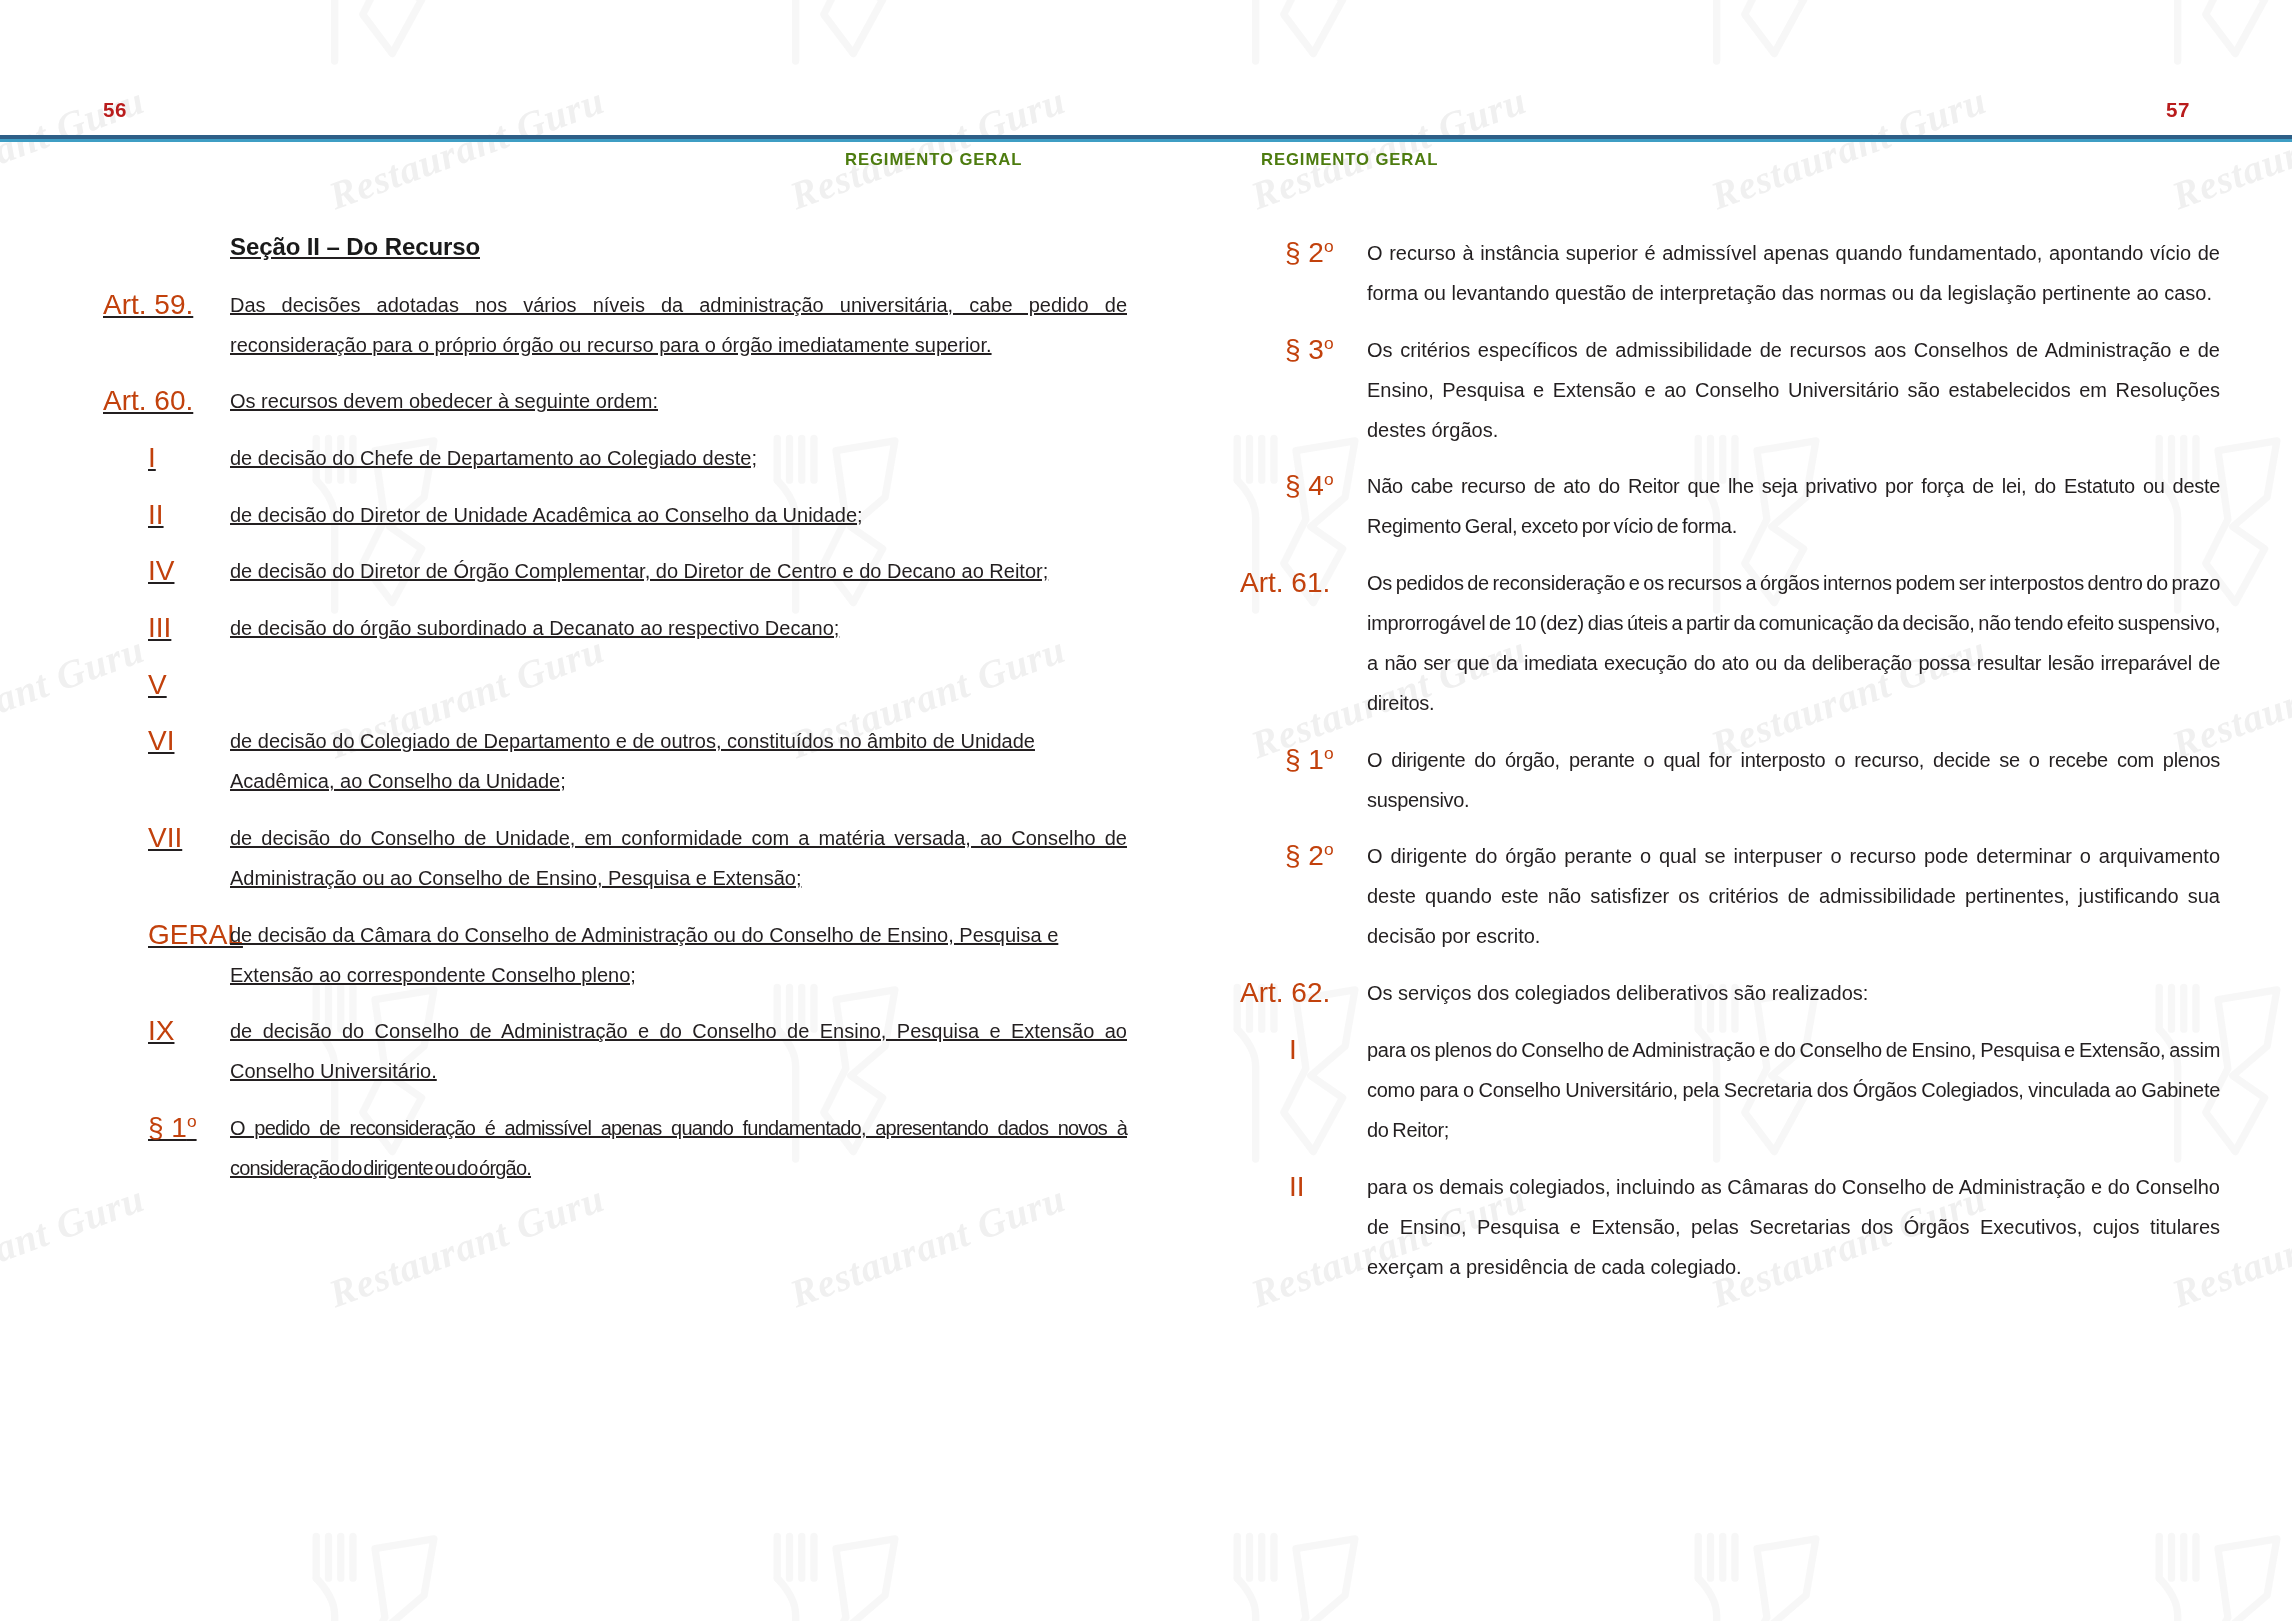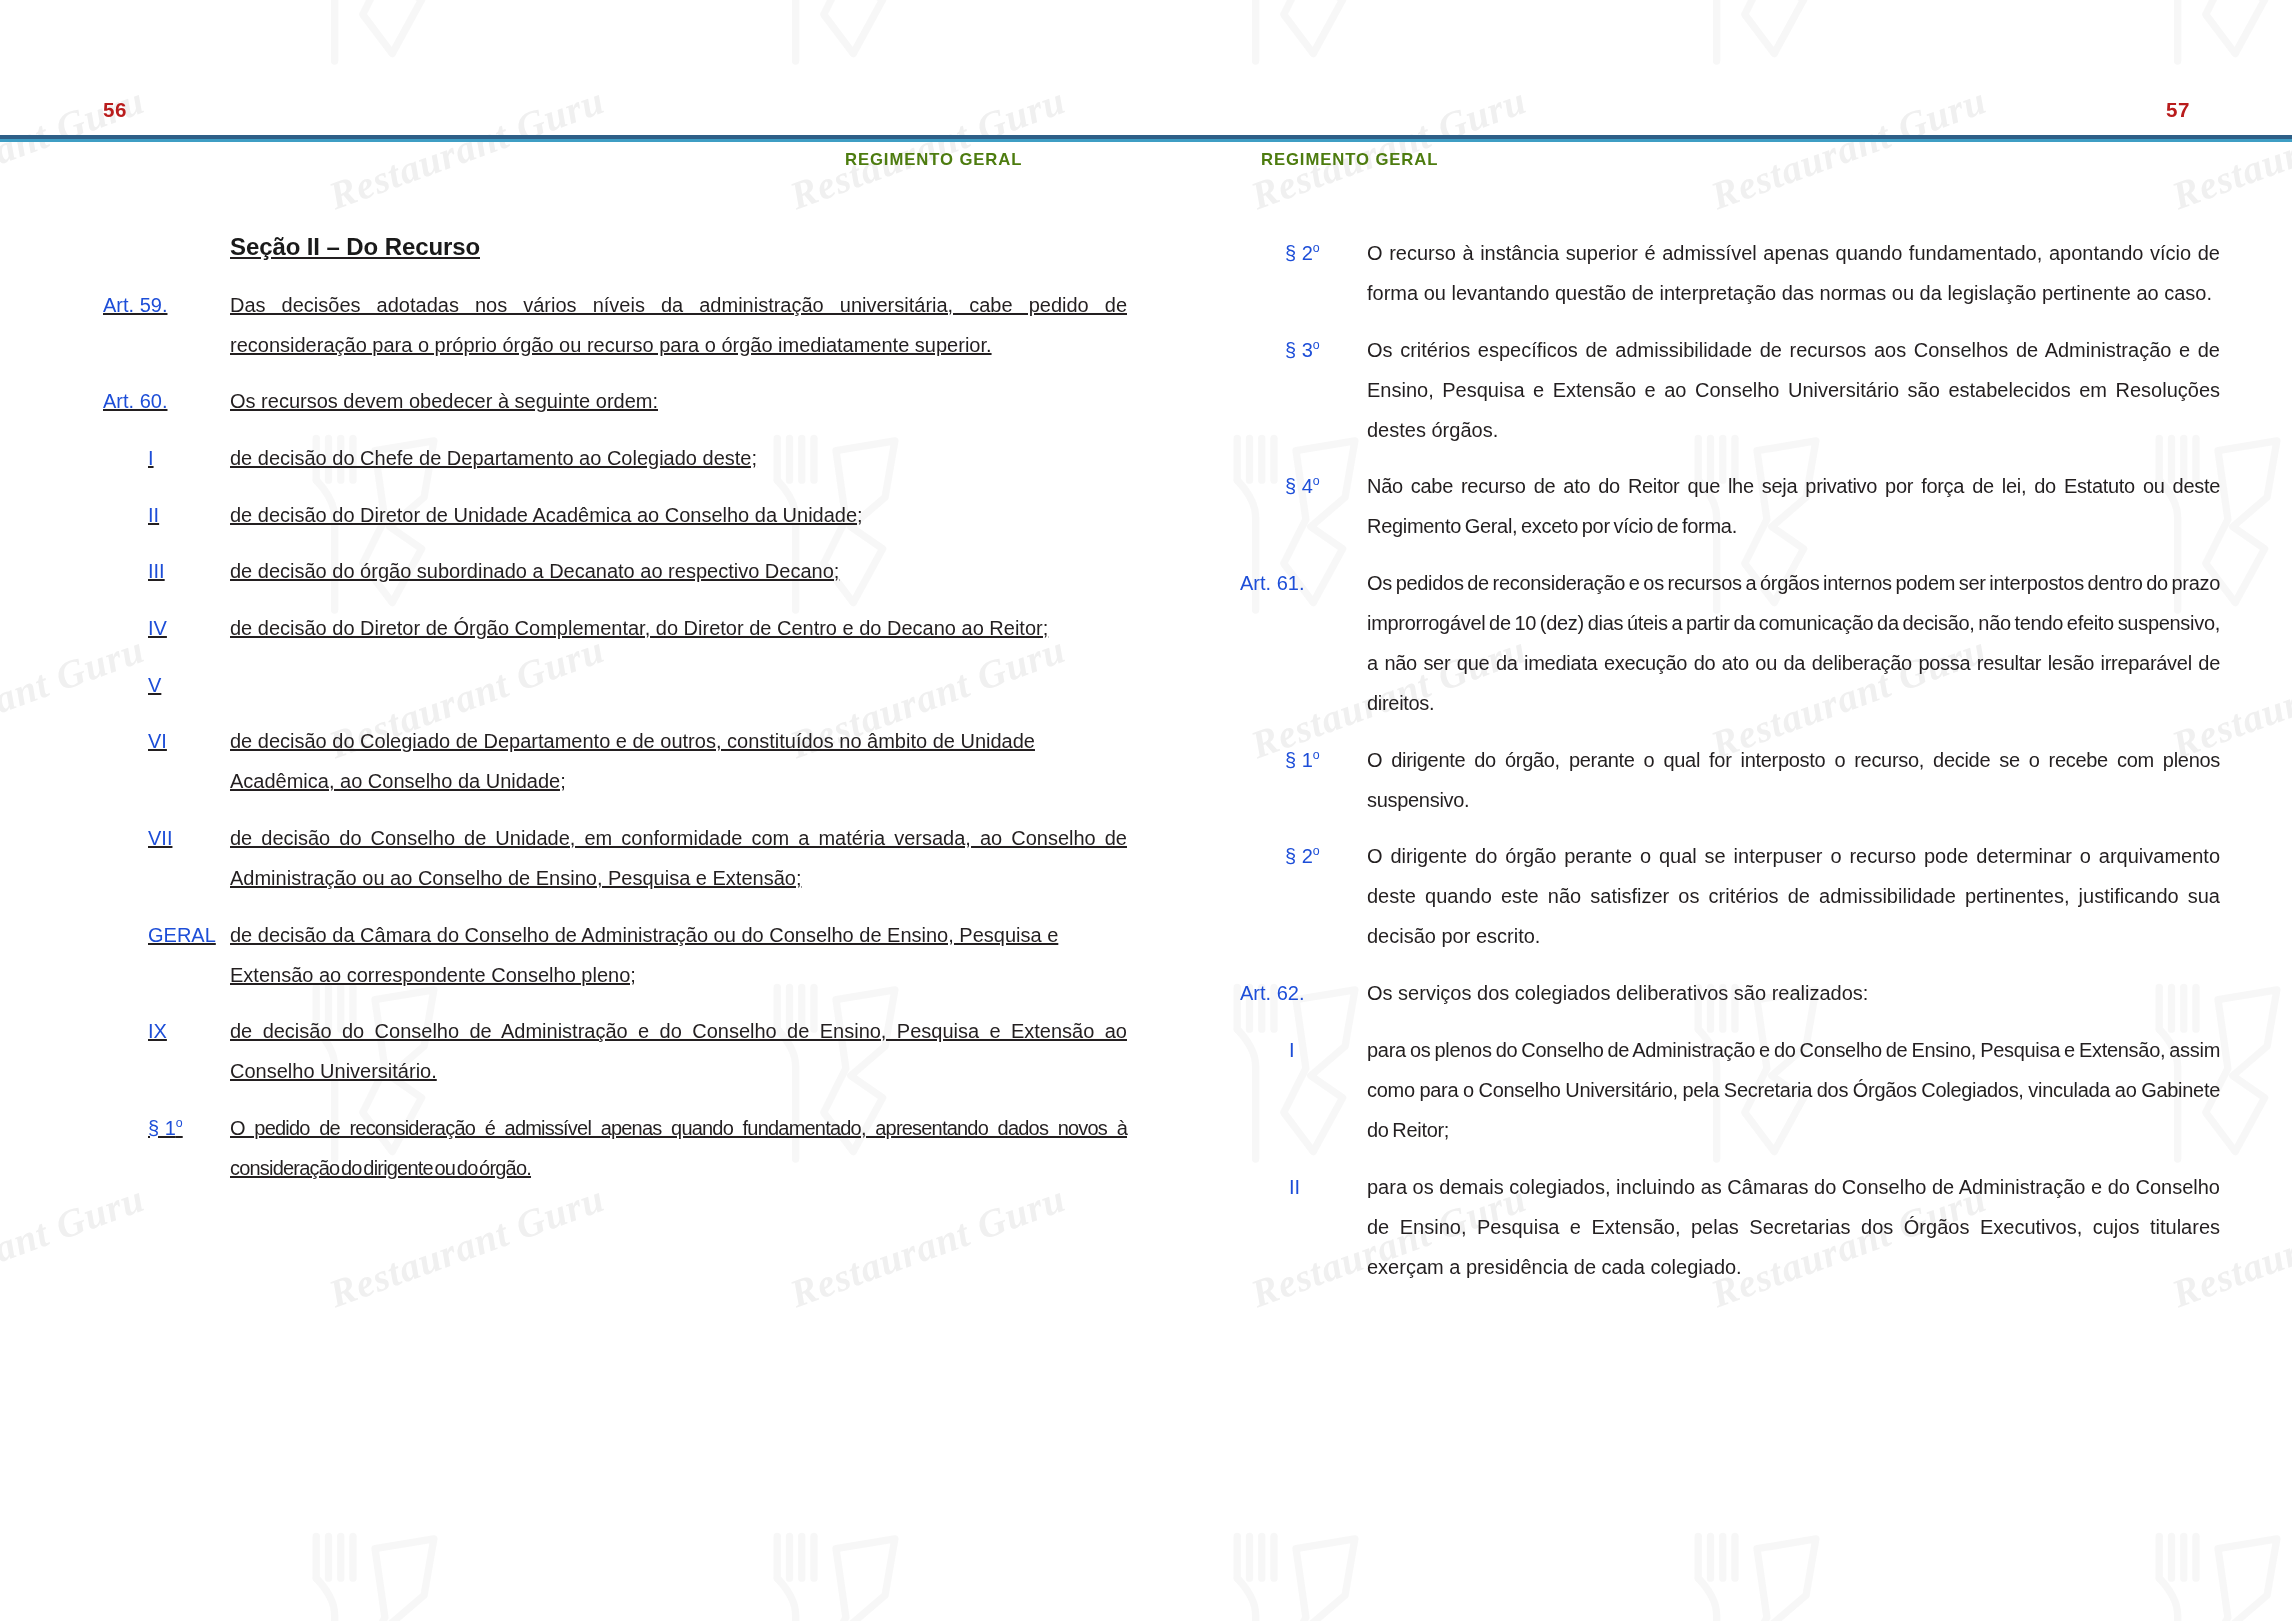--- a/index.html
+++ b/index.html
@@ -111,23 +111,23 @@
   }
 
   
   .blk {
     display: flex;
     align-items: flex-start;
     margin-bottom: 16.7px;
   }
   .blk .marker {
     flex: 0 0 auto;
-    font-size: 20px;
+    font-size: 28px;
     line-height: 40px;
-    color: #1d4ed8;
+    color: #c2410c;
     white-space: nowrap;
   }
   .blk .body {
     flex: 1 1 auto;
     font-size: 20px;
     line-height: 40px;
     color: #231f20;
     text-align: justify;
     hyphens: none;
   }
@@ -402,26 +402,26 @@
 
     <div class="blk roman">
       <div class="marker">I</div>
       <div class="body ragged">de decisão do Chefe de Departamento ao Colegiado deste;</div>
     </div>
     <div class="blk roman">
       <div class="marker">II</div>
       <div class="body ragged">de decisão do Diretor de Unidade Acadêmica ao Conselho da Unidade;</div>
     </div>
     <div class="blk roman">
+      <div class="marker">IV</div>
+      <div class="body ragged">de decisão do Diretor de Órgão Complementar, do Diretor de Centro e do Decano ao Reitor;</div>
+    </div>
+    <div class="blk roman">
       <div class="marker">III</div>
       <div class="body ragged">de decisão do órgão subordinado a Decanato ao respectivo Decano;</div>
-    </div>
-    <div class="blk roman">
-      <div class="marker">IV</div>
-      <div class="body ragged">de decisão do Diretor de Órgão Complementar, do Diretor de Centro e do Decano ao Reitor;</div>
     </div>
     <div class="blk roman">
       <div class="marker">V</div>
     </div>
     <div class="blk roman">
       <div class="marker">VI</div>
       <div class="body ragged">de decisão do Colegiado de Departamento e de outros, constituídos no âmbito de Unidade Acadêmica, ao Conselho da Unidade;</div>
     </div>
     <div class="blk roman">
       <div class="marker">VII</div>

